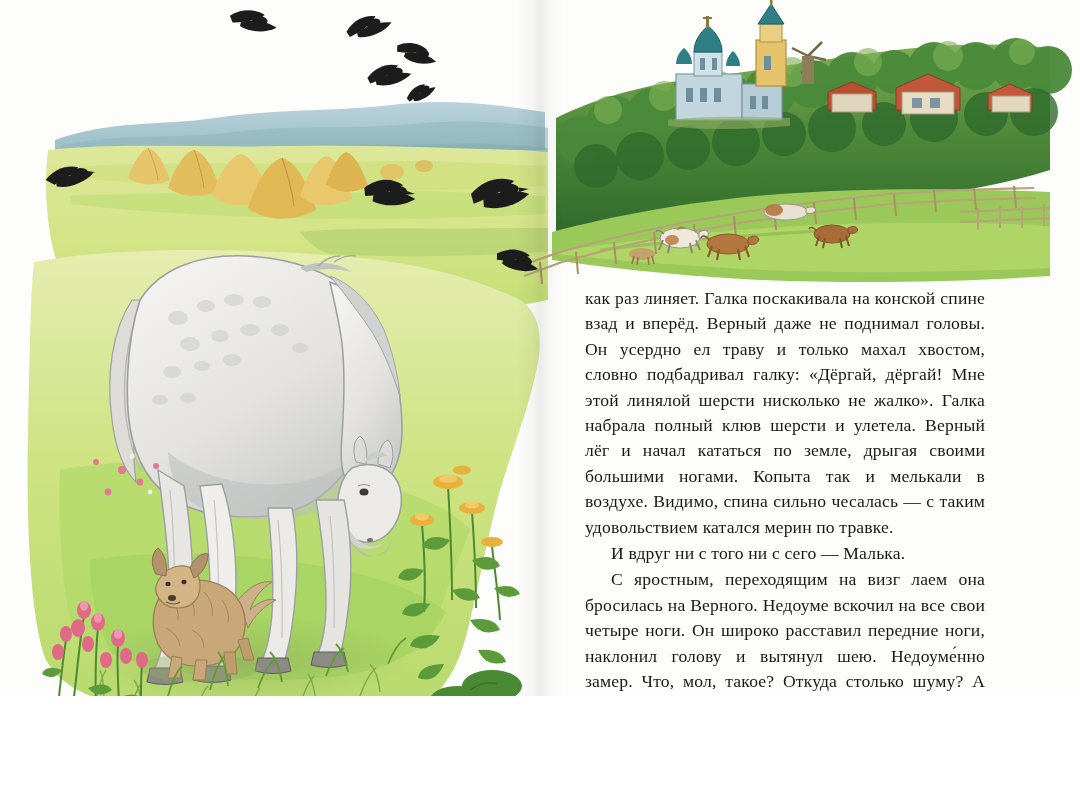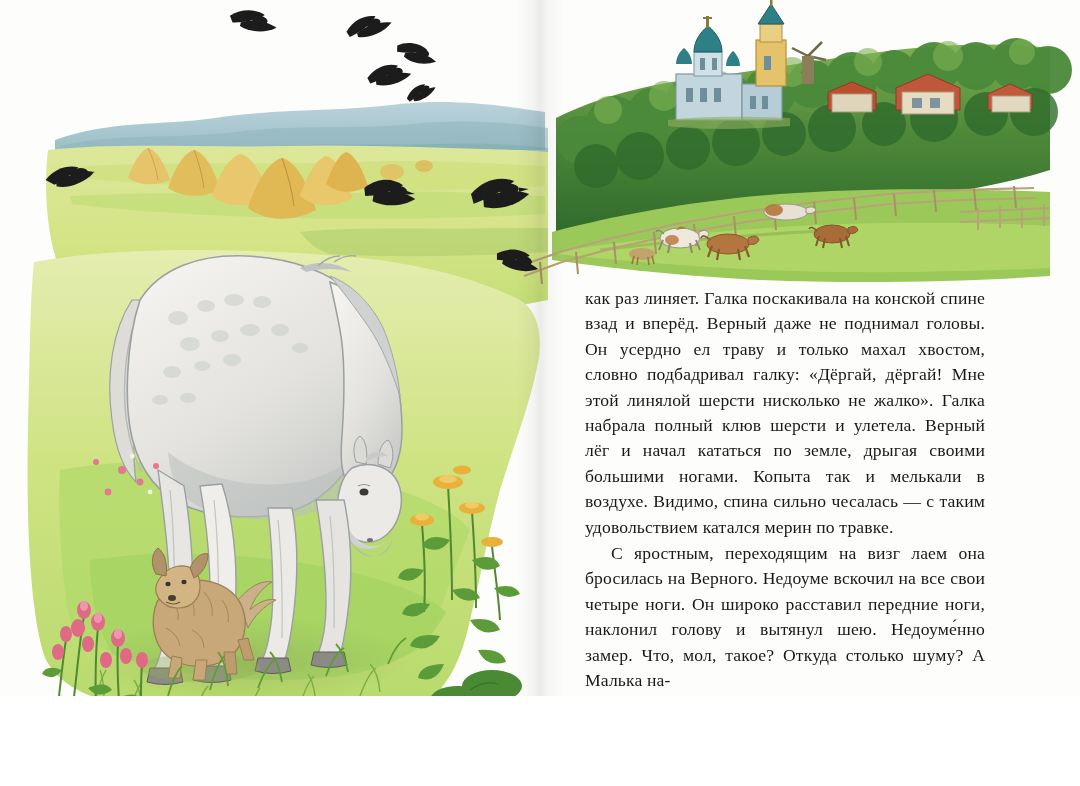--- a/index.html
+++ b/index.html
@@ -629,18 +629,19 @@
         <path d="M168,696 q6,-22 14,-30"></path>
         <path d="M388,664 q8,-20 18,-26"></path>
       </g>
     </svg>
   </div>
 
   <div class="gutter"></div>
 
   <div class="text-column">
     <p>как раз линяет. Галка поскакивала на конской спине взад и вперёд. Верный даже не поднимал головы. Он усердно ел траву и только махал хвостом, словно подбадривал галку: «Дёргай, дёргай! Мне этой линялой шерсти нисколько не жалко». Галка набрала полный клюв шерсти и улетела. Верный лёг и начал кататься по земле, дрыгая своими большими ногами. Копыта так и мелькали в воздухе. Видимо, спина сильно чесалась — с таким удовольствием катался мерин по травке.</p>
+    <p class="indent">И вдруг ни с того ни с сего — Малька.</p>
     <p class="indent">С яростным, переходящим на визг лаем она бросилась на Верного. Недоуме вскочил на все свои четыре ноги. Он широко расставил передние ноги, наклонил голову и вытянул шею. Недоуме́нно замер. Что, мол, такое? Откуда столько шуму? А Малька на-</p>
   </div>
 
   <div class="page-number">5</div>
 
 </div>
 
 </body></html>

